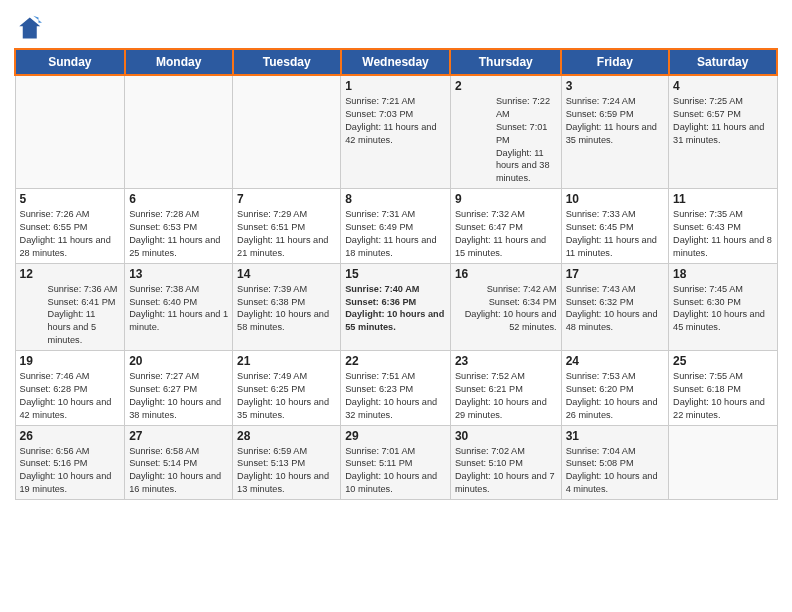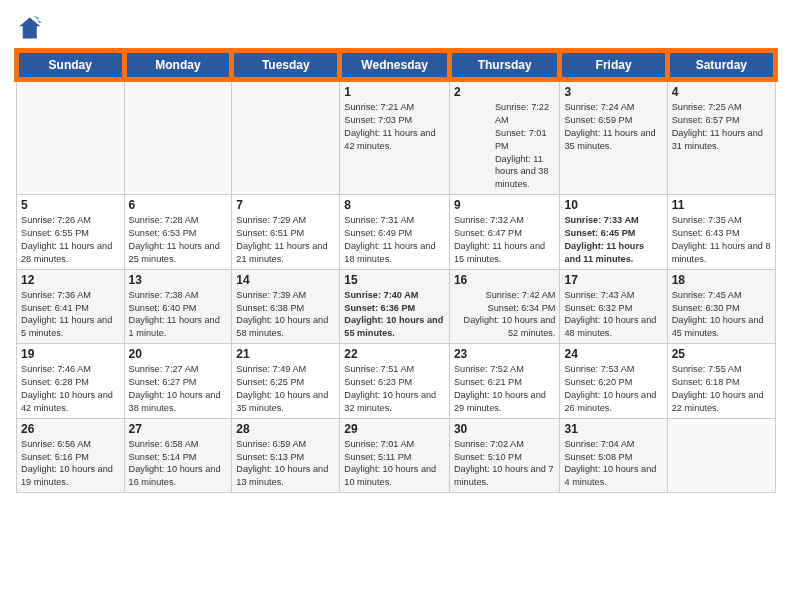--- a/index.html
+++ b/index.html
@@ -50,21 +50,21 @@
       margin-top: 6px;
       font-size: 10px;
     }
     .calendar thead tr th {
       background: #2c5aa0;
       color: #fff;
       text-align: center;
       padding: 5px 2px;
       font-size: 12px;
       font-weight: bold;
-      border: 5px solid #f97316;
+      border: 2px solid #f97316;
     }
     .calendar tbody tr td {
       border: 1px solid #ccc;
       vertical-align: top;
       padding: 3px 4px;
       width: 113px;
       min-height: 70px;
       background: #fff;
     }
     .calendar tbody tr:nth-child(odd) td {
@@ -179,35 +179,35 @@
 Daylight: 11 hours and 18 minutes.</div>
           </td>
           <td>
             <span class="day-num">9</span>
             <div class="day-info" style="white-space: pre-line;">Sunrise: 7:32 AM
 Sunset: 6:47 PM
 Daylight: 11 hours and 15 minutes.</div>
           </td>
           <td>
             <span class="day-num">10</span>
-            <div class="day-info" style="white-space: pre-line; font-weight: bold;">Sunrise: 7:33 AM
+            <div class="day-info" style="white-space: pre-line;">Sunrise: 7:33 AM
 Sunset: 6:45 PM
 Daylight: 11 hours and 11 minutes.</div>
           </td>
           <td>
             <span class="day-num">11</span>
             <div class="day-info" style="white-space: pre-line;">Sunrise: 7:35 AM
 Sunset: 6:43 PM
 Daylight: 11 hours and 8 minutes.</div>
           </td>
         </tr>
         <tr>
           <td>
             <span class="day-num">12</span>
-            <div class="day-info" style="white-space: pre-line;">Sunrise: 7:36 AM
+            <div class="day-info" style="white-space: pre-line; margin-left: 28px;">Sunrise: 7:36 AM
 Sunset: 6:41 PM
 Daylight: 11 hours and 5 minutes.</div>
           </td>
           <td>
             <span class="day-num">13</span>
             <div class="day-info" style="white-space: pre-line;">Sunrise: 7:38 AM
 Sunset: 6:40 PM
 Daylight: 11 hours and 1 minute.</div>
           </td>
           <td>

